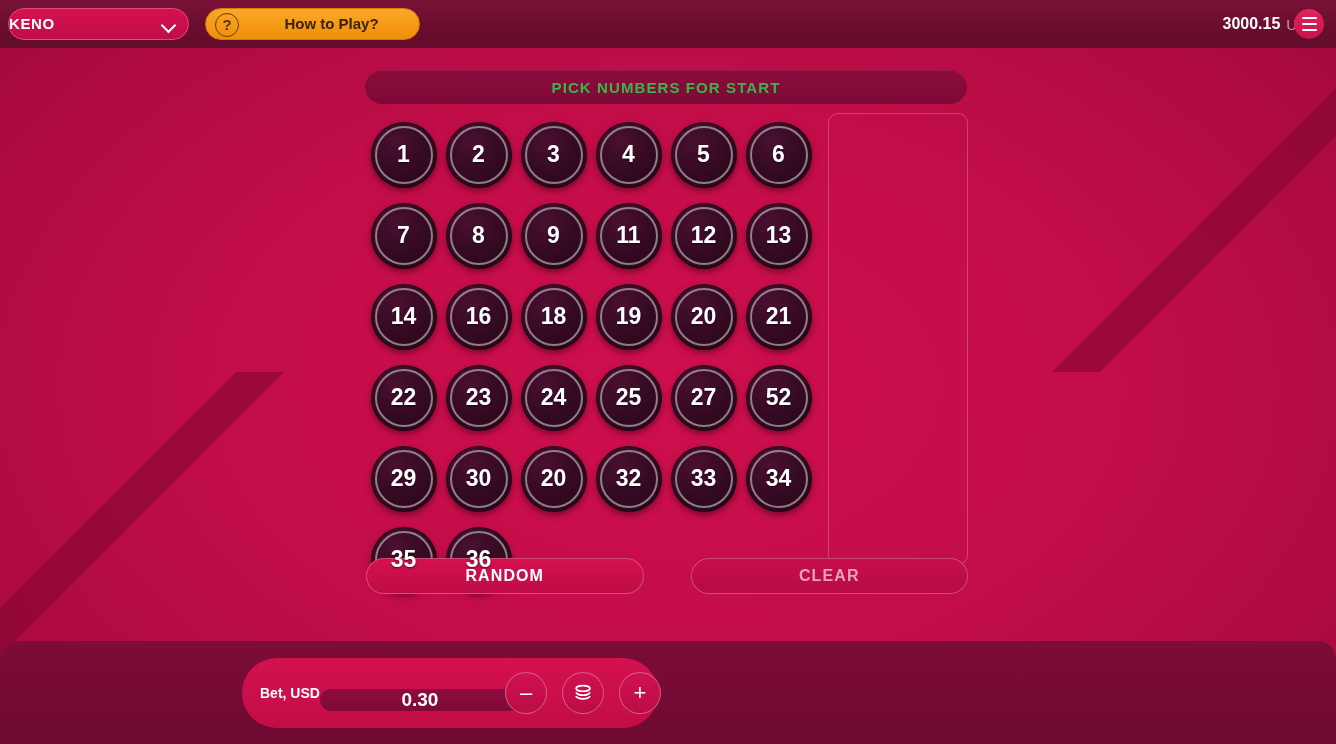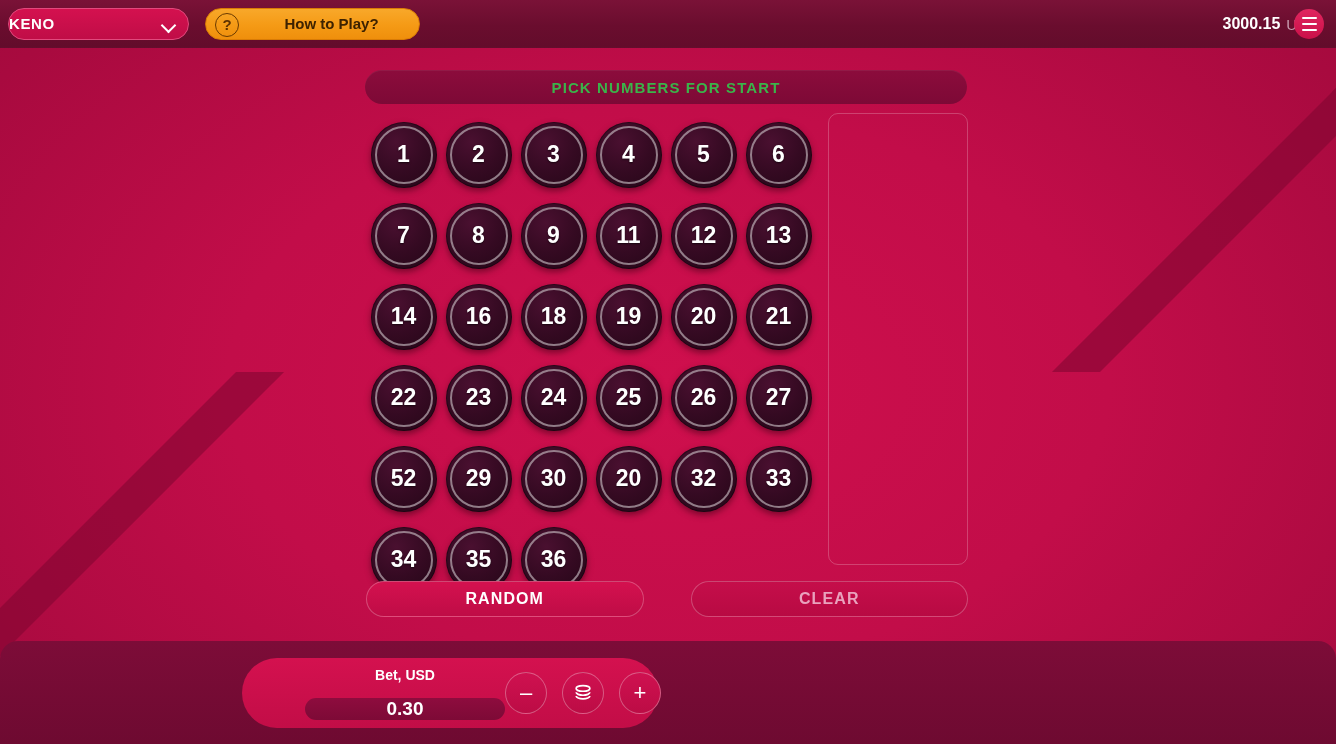--- a/index.html
+++ b/index.html
@@ -109,21 +109,21 @@
   .ball span{
     position:relative; z-index:2; color:#fff; font-size:23px; font-weight:600;
     text-shadow:0 1px 2px rgba(0,0,0,.6);
   }
 
   .draw-panel{
     position:absolute; left:828px; top:65px; width:140px; height:452px;
     border:1px solid rgba(255,255,255,.22); border-radius:10px;
   }
 
-  .actions{ position:absolute; left:366px; top:533px; width:602px; height:36px; display:flex; gap:47px; }
+  .actions{ position:absolute; left:366px; top:510px; width:602px; height:36px; display:flex; gap:47px; }
   .act-btn{
     width:293px; height:36px; border-radius:18px;
     border:1px solid rgba(255,255,255,.25);
     display:flex; align-items:center; justify-content:center; cursor:pointer;
   }
   .act-btn.random{
     background:linear-gradient(180deg,#d4114f 0%,#bf0c46 100%);
   }
   .act-btn.random span{ color:#fff; font-size:16px; font-weight:bold; letter-spacing:1.1px; }
   .act-btn.clear{
@@ -137,25 +137,25 @@
     background:linear-gradient(180deg,#7d0c38 0%,#6e0a31 100%);
     border-radius:18px 18px 0 0;
   }
   .bet-panel{
     position:absolute; left:242px; top:17px; width:416px; height:70px;
     border-radius:35px; background:linear-gradient(180deg,#d4114f 0%,#c20d47 100%);
     display:flex; align-items:center;
   }
   .bet-field{
     position:absolute; left:18px; top:9px; width:290px; height:52px;
-    display:flex; flex-direction:column; align-items:center; justify-content:flex-start;
+    display:flex; flex-direction:row; align-items:center; justify-content:flex-start;
   }
   .bet-label{ color:#ffffff; font-size:14px; font-weight:600; line-height:17px; }
   .bet-input{
-    margin-top:14px; width:200px; height:32px; border-radius:16px;
+    margin-top:14px; width:200px; height:22px; border-radius:16px;
     background:linear-gradient(180deg,#8e0c3e 0%,#7d0a36 100%);
     display:flex; align-items:center; justify-content:center; cursor:text;
   }
   .bet-input span{ color:#fff; font-size:19px; font-weight:bold; }
   .rbtn{
     position:absolute; width:42px; height:42px; border-radius:50%;
     border:1px solid rgba(255,255,255,.32);
     background:linear-gradient(180deg,#cf1150 0%,#bc0c45 100%);
     display:flex; align-items:center; justify-content:center; cursor:pointer;
   }
@@ -310,25 +310,20 @@
             <span>24</span>
           </div>
         </div>
         <div class="ball-cell">
           <div class="ball">
             <span>25</span>
           </div>
         </div>
         <div class="ball-cell">
           <div class="ball">
-            <span>26</span>
-          </div>
-        </div>
-        <div class="ball-cell">
-          <div class="ball">
             <span>27</span>
           </div>
         </div>
         <div class="ball-cell">
           <div class="ball">
             <span>52</span>
           </div>
         </div>
         <div class="ball-cell">
           <div class="ball">

